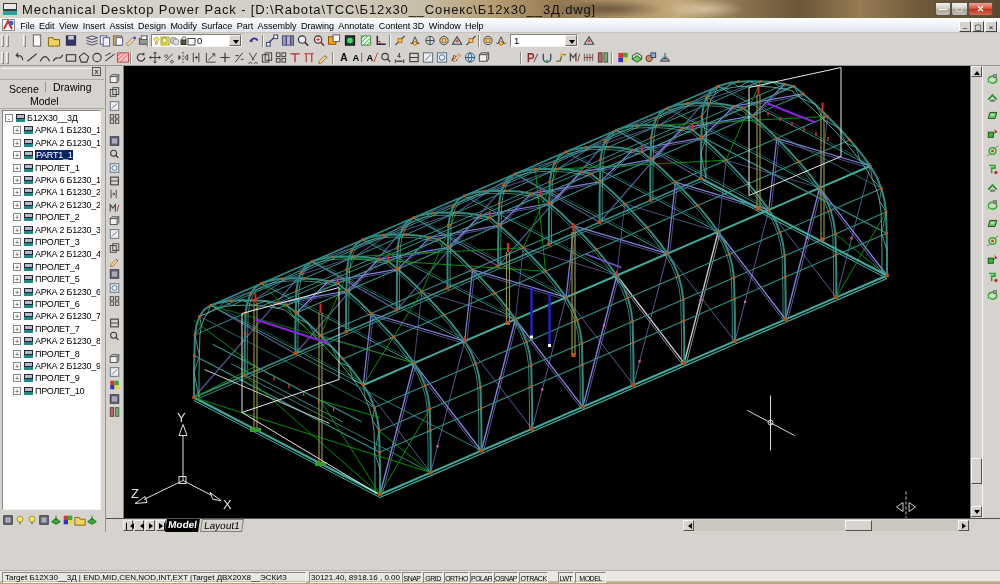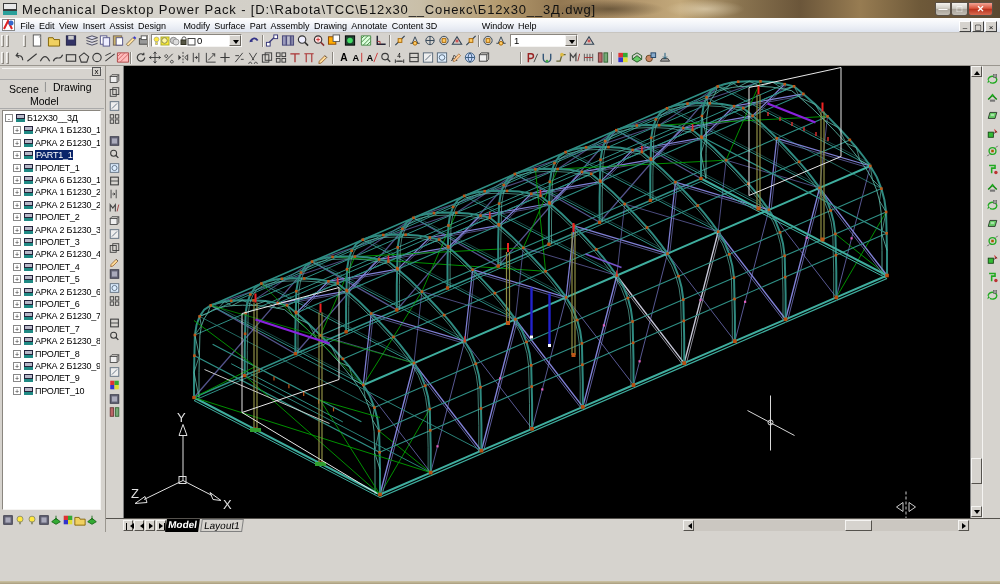--- a/index.html
+++ b/index.html
@@ -84,28 +84,28 @@
       <path d="M2 10 L6 2 L10 10" stroke="#d22" stroke-width="2" fill="none"></path>
       <circle cx="9" cy="4" r="2.5" fill="#36c"></circle>
     </svg>
 <div id="menus" class="abs">
 <span class="mi" style="float:left;padding:0 2.2px;">File</span>
       <span class="mi" style="float:left;padding:0 2.2px;">Edit</span>
       <span class="mi" style="float:left;padding:0 2.2px;">View</span>
       <span class="mi" style="float:left;padding:0 2.2px;">Insert</span>
       <span class="mi" style="float:left;padding:0 2.2px;">Assist</span>
       <span class="mi" style="float:left;padding:0 2.2px;">Design</span>
-      <span class="mi" style="float:left;padding:0 2.2px;margin-left:13px;">Modify</span>
+      <span class="mi" style="float:left;padding:0 2.2px;">Modify</span>
       <span class="mi" style="float:left;padding:0 2.2px;">Surface</span>
       <span class="mi" style="float:left;padding:0 2.2px;">Part</span>
       <span class="mi" style="float:left;padding:0 2.2px;">Assembly</span>
       <span class="mi" style="float:left;padding:0 2.2px;">Drawing</span>
       <span class="mi" style="float:left;padding:0 2.2px;">Annotate</span>
       <span class="mi" style="float:left;padding:0 2.2px;">Content 3D</span>
-      <span class="mi" style="float:left;padding:0 2.2px;margin-left:40px;">Window</span>
+      <span class="mi" style="float:left;padding:0 2.2px;">Window</span>
       <span class="mi" style="float:left;padding:0 2.2px;">Help</span>
 </div>
 <div class="mdibtn abs" style="left:959px;">–</div>
 <div class="mdibtn abs" style="left:972px;">▢</div>
 <div class="mdibtn abs" style="left:985px;">×</div>
 
 <div id="toolbar1" class="abs">
 <div class="grip" style="left:1px;"></div>
       <div class="grip" style="left:6px;"></div>
       <div class="grip" style="left:23px;"></div>
@@ -1567,14 +1567,26 @@
       </div>
   <div style="position:absolute;left:588px;top:1px;width:276px;height:11px;background:#cbc7c1;"></div>
   <div class="sbtn" style="left:739px;top:1px;width:27px;height:11px;"></div>
   <div class="sbtn" style="left:852px;top:1px;width:11px;height:11px;">
         <i class="arr" style="left:3px;top:2px;border-left:4px solid #000;"></i>
       </div>
 </div>
 
 
 <div id="bottomstrip" class="abs"></div>
+<div id="statusbar" class="abs">
+  <div class="sunk" style="left:2px;width:304px;">Target Б12Х30__3Д | END,MID,CEN,NOD,INT,EXT |Target ДВХ20Х8__ЭСКИЗ</div>
+  <div class="sunk" style="left:309px;width:93px;padding:0 1px;">30121.40, 8918.16 , 0.00</div>
+  <div class="sunk sb" style="left:402px;width:20px;">SNAP</div>
+  <div class="sunk sb" style="left:423px;width:20px;">GRID</div>
+  <div class="sunk sb" style="left:444px;width:25px;">ORTHO</div>
+  <div class="sunk sb" style="left:470px;width:23px;">POLAR</div>
+  <div class="sunk sb" style="left:494px;width:24px;">OSNAP</div>
+  <div class="sunk sb" style="left:519px;width:29px;">OTRACK</div>
+  <div class="sunk sb" style="left:558px;width:16px;">LWT</div>
+  <div class="sunk sb" style="left:575px;width:31px;">MODEL</div>
+</div>
 
 </div>
 
 </body></html>

